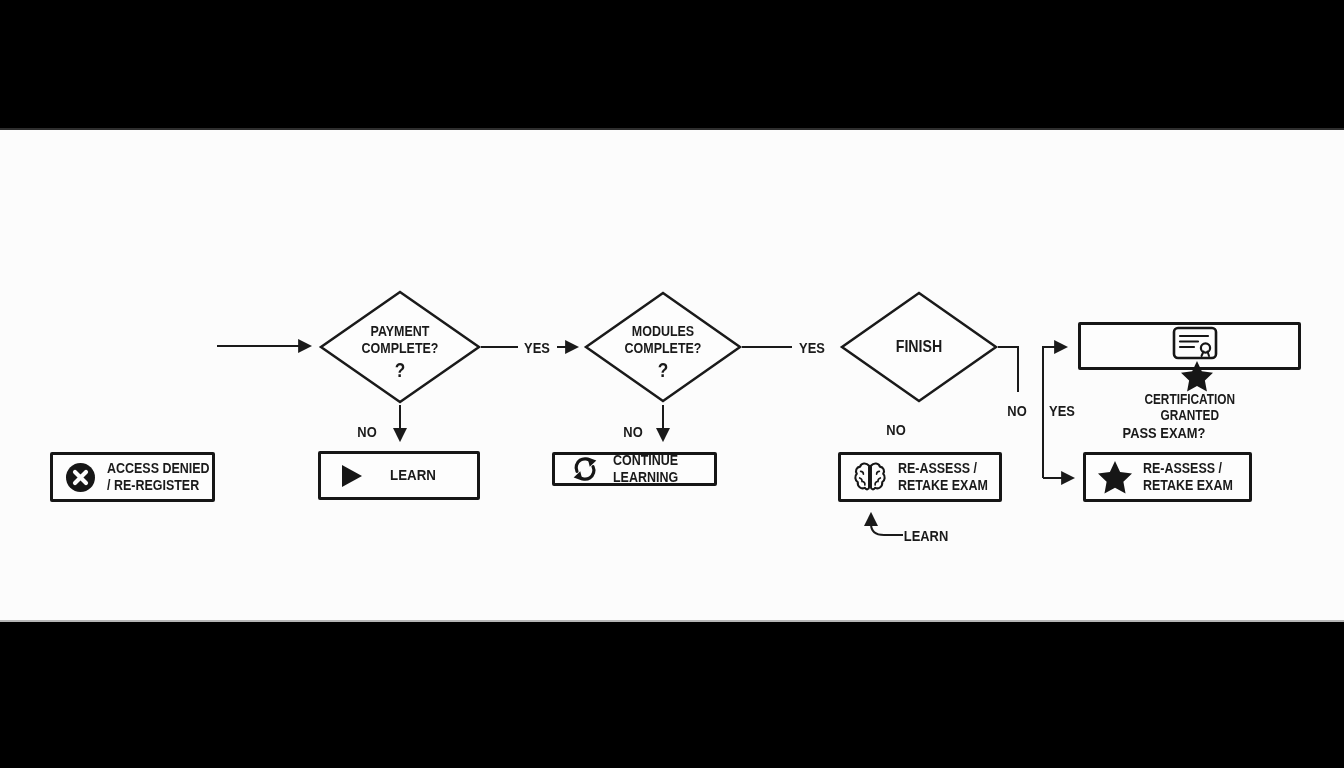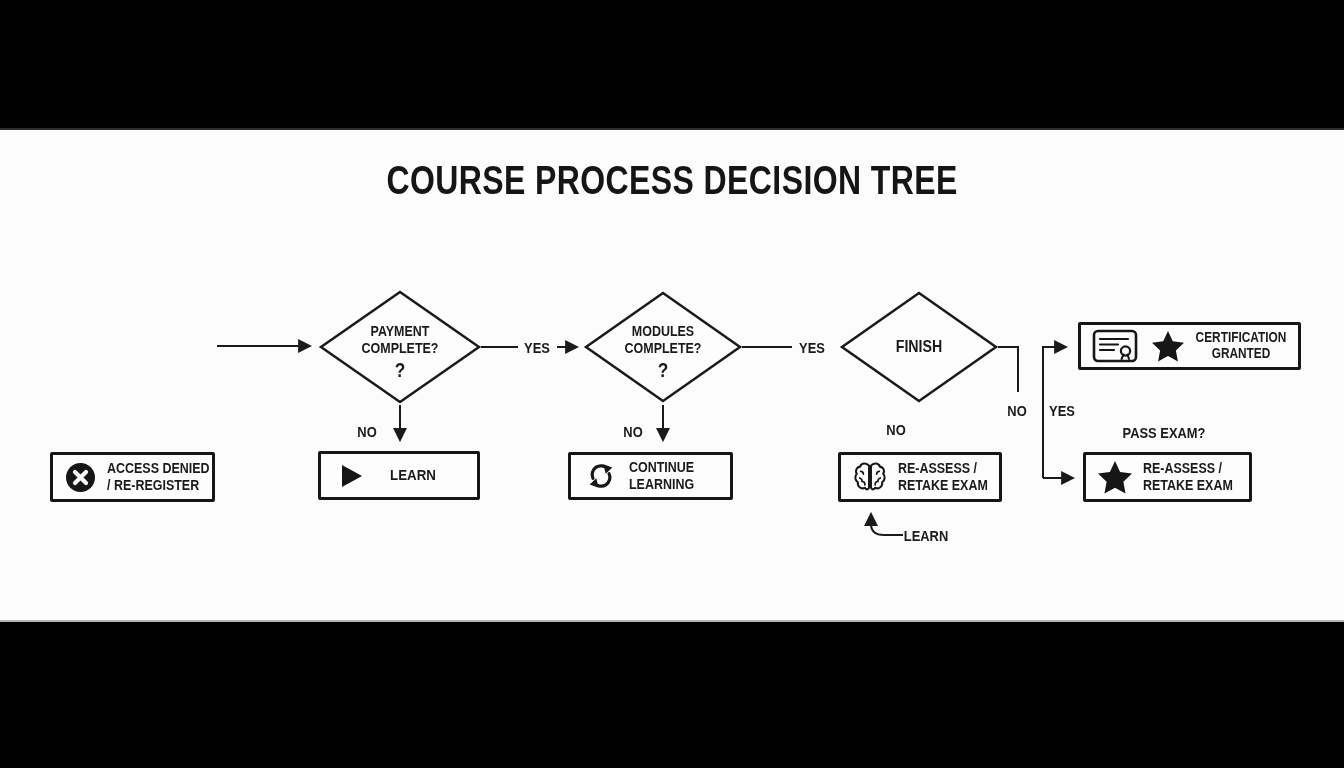--- a/index.html
+++ b/index.html
@@ -25,23 +25,20 @@
           transform:translate(-50%,-50%) scaleX(0.86);background:#fcfcfc;padding:0 3px;}
   .plain{background:transparent;}
 </style>
 </head>
 <body>
 
 <div class="stage">
 
   <div class="canvas"></div>
 
-  <div class="title">
-    <span>COURSE PROCESS DECISION TREE</span>
-  </div>
 
   <svg class="wires" viewBox="0 0 1344 768" xmlns="http://www.w3.org/2000/svg">
     <defs>
       <marker id="arr" viewBox="0 0 10 10" refX="8.5" refY="5" markerWidth="7" markerHeight="7" orient="auto">
         <path d="M0,0 L10,5 L0,10 Z" fill="#1a1a1a"></path>
       </marker>
     </defs>
     <g stroke="#1a1a1a" stroke-width="2" fill="none">
 
       <line x1="217" y1="346" x2="310" y2="346" marker-end="url(#arr)"></line>
@@ -99,21 +96,21 @@
 
   <div class="node" style="left:318px;top:451px;width:162px;height:49px;">
     <span class="ic" style="margin-left:20px;">
       <svg width="22" height="24" viewBox="0 0 22 24">
         <polygon points="1,1 21,12 1,23" fill="#161616"></polygon>
       </svg>
     </span>
     <span class="txt center" style="flex:1;text-align:center;font-size:15.5px;margin-right:14px;">LEARN</span>
   </div>
 
-  <div class="node" style="left:568px;top:452px;width:165px;height:48px;">
+  <div class="node" style="left:552px;top:452px;width:165px;height:34px;">
     <span class="ic" style="margin-left:13px;">
       <svg width="34" height="34" viewBox="0 0 36 36">
         <path d="M9.5 20.5 A9.3 9.3 0 0 1 25 10.5" fill="none" stroke="#161616" stroke-width="3.4" stroke-linecap="round"></path>
         <polygon points="20.5,5.5 30,9 23,15.5" fill="#161616"></polygon>
         <path d="M26.5 15.5 A9.3 9.3 0 0 1 11 25.5" fill="none" stroke="#161616" stroke-width="3.4" stroke-linecap="round"></path>
         <polygon points="15.5,30.5 6,27 13,20.5" fill="#161616"></polygon>
       </svg>
     </span>
     <span class="txt" style="margin-left:11px;">
       <span style="display:block">CONTINUE</span>
@@ -129,21 +126,21 @@
         <path d="M9 11 q3 0 3 3 M8 18 q3 1 2.5 4 M12 22 q2 1 1.5 3.5" fill="none" stroke="#161616" stroke-width="1.7" stroke-linecap="round"></path>
         <path d="M29 11 q-3 0 -3 3 M30 18 q-3 1 -2.5 4 M26 22 q-2 1 -1.5 3.5" fill="none" stroke="#161616" stroke-width="1.7" stroke-linecap="round"></path>
       </svg>
     </span>
     <span class="txt" style="margin-left:10px;">
       <span style="display:block">RE-ASSESS /</span>
       <span style="display:block">RETAKE EXAM</span>
     </span>
   </div>
 
-  <div class="node" style="left:1078px;top:322px;width:223px;height:48px;">
+  <div class="node" style="left:1078px;top:322px;width:223px;height:48px;flex-direction:column;">
     <span class="ic" style="margin-left:11px;">
       <svg width="46" height="36" viewBox="0 0 46 36">
         <rect x="2" y="3" width="42" height="30" rx="4" fill="none" stroke="#161616" stroke-width="2.6"></rect>
         <path d="M8 11 H36 M8 16.5 H26 M8 22 H22" stroke="#161616" stroke-width="2.2" stroke-linecap="round"></path>
         <circle cx="33.5" cy="23" r="4.6" fill="none" stroke="#161616" stroke-width="2.2"></circle>
         <path d="M31.5 26.5 L29.5 31 M35.5 26.5 L37 31" stroke="#161616" stroke-width="2" stroke-linecap="round"></path>
       </svg>
     </span>
     <span class="ic" style="margin-left:14px;">
       <svg width="32" height="31" viewBox="0 0 30 29">

